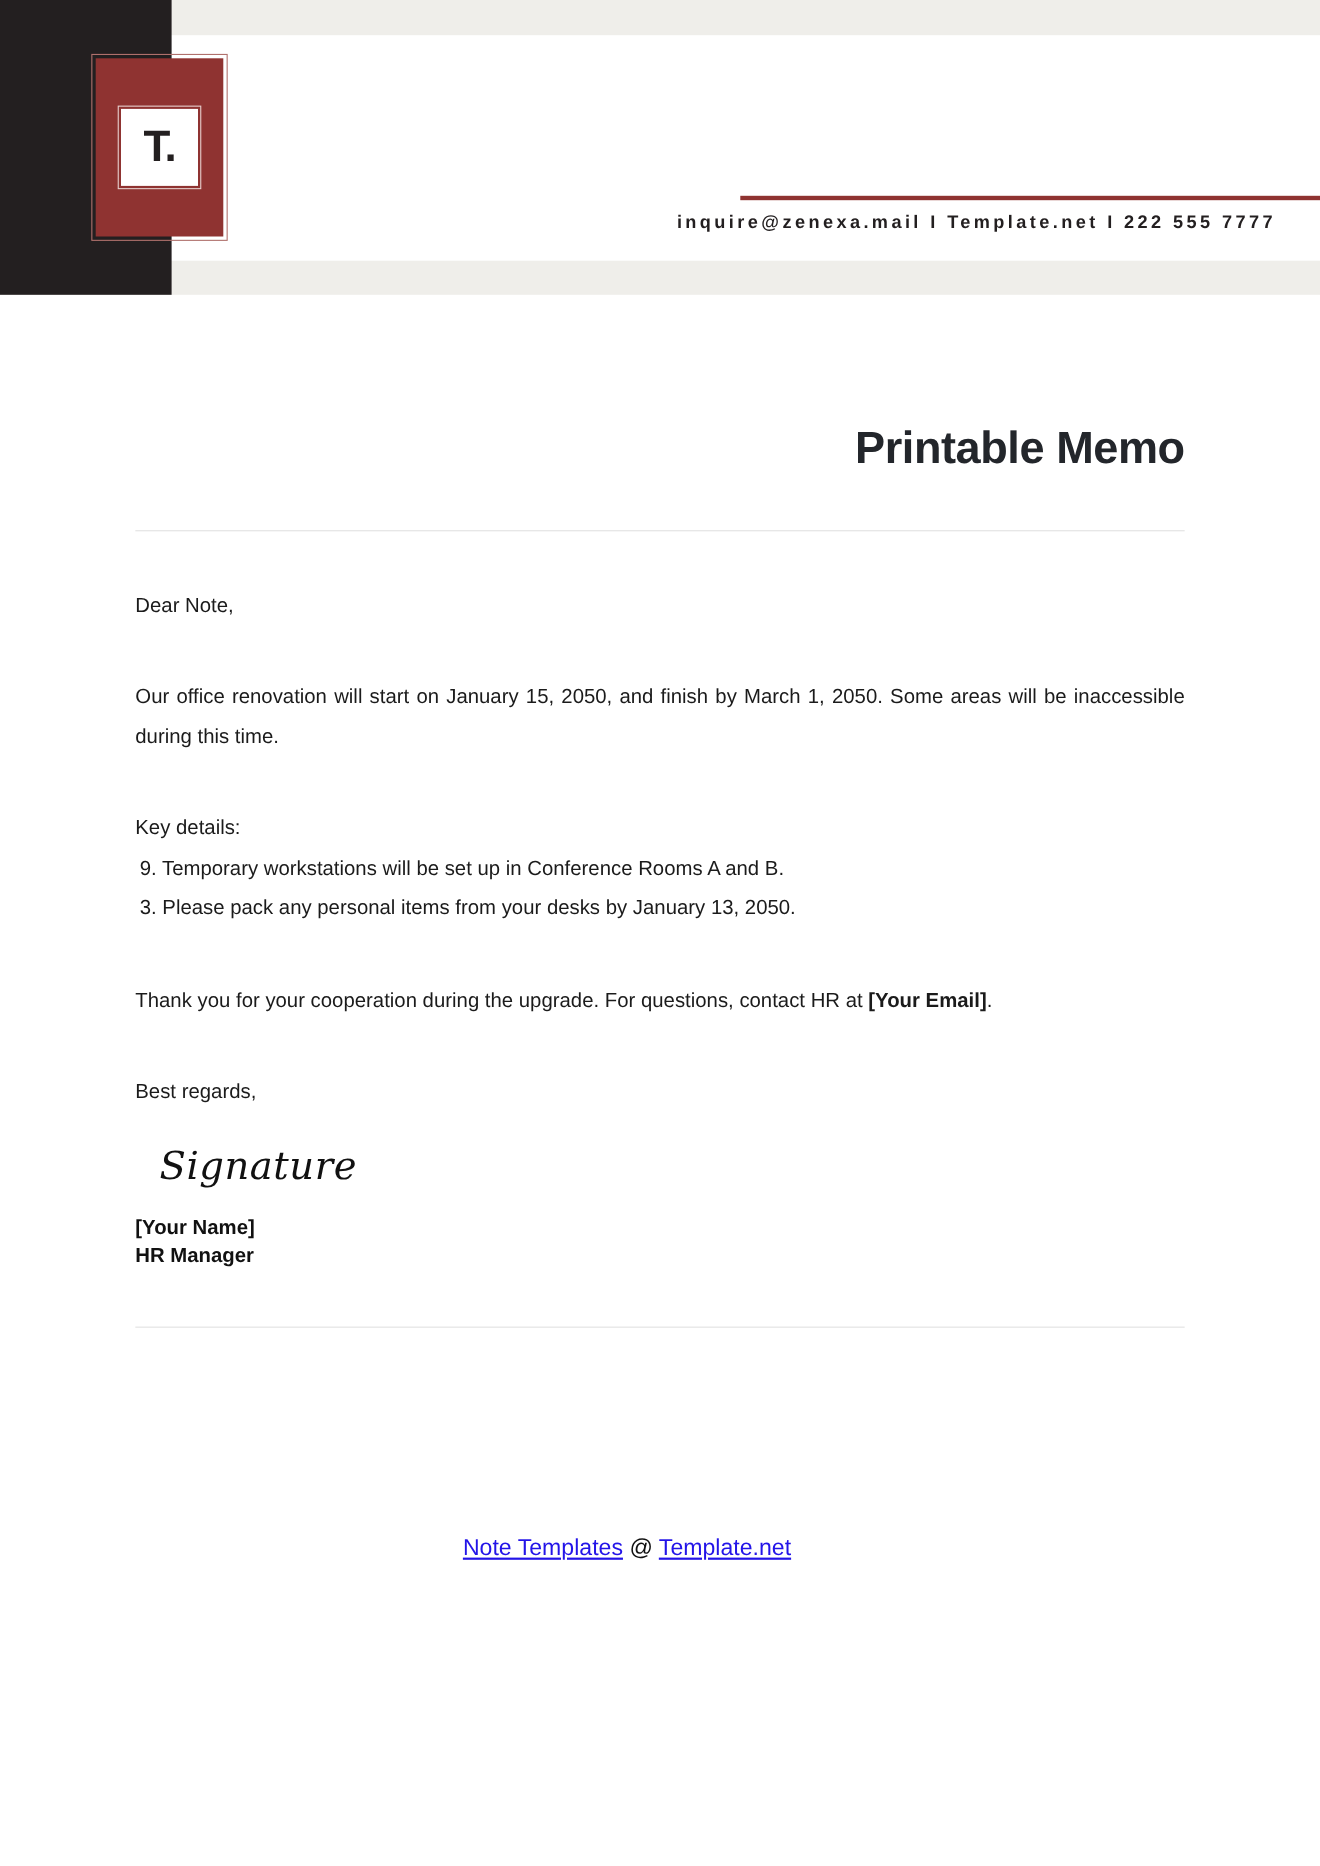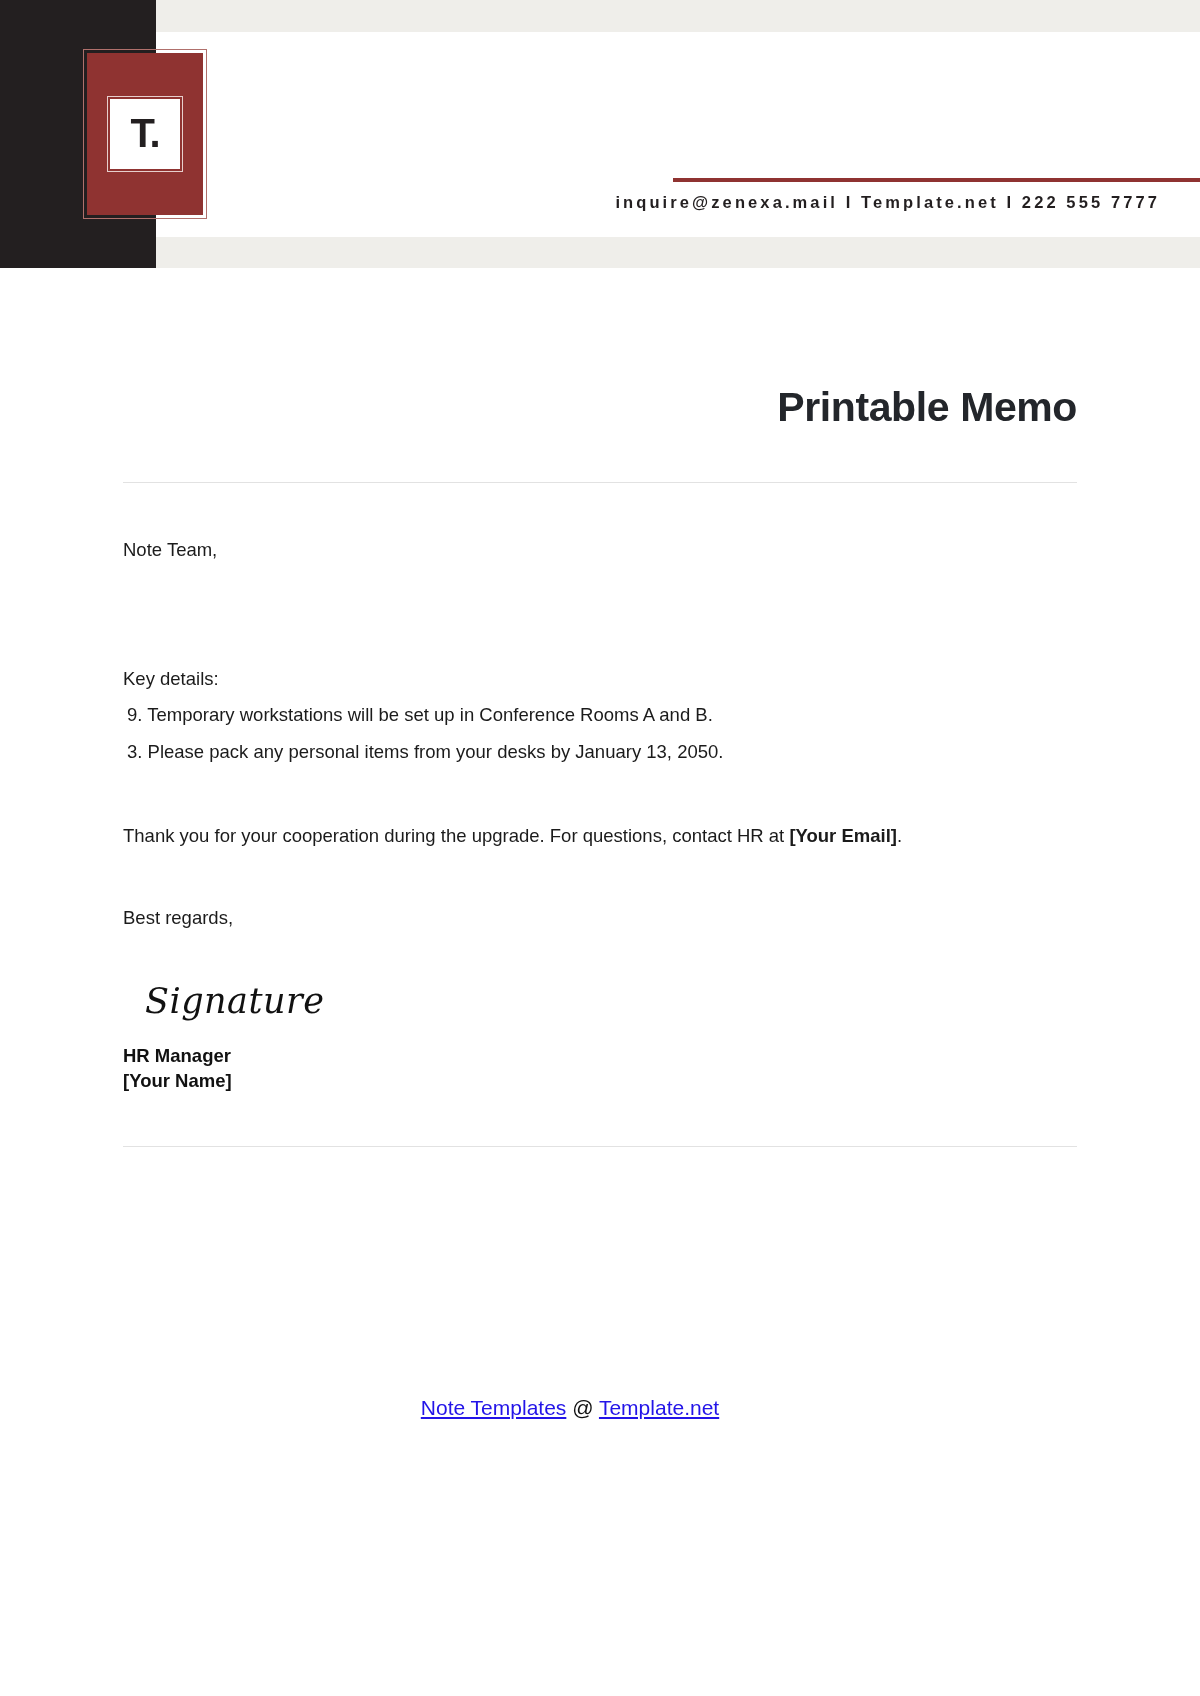--- a/index.html
+++ b/index.html
@@ -171,21 +171,21 @@
   }
   .list li {
     margin: 0;
     padding-left: 4px;
     text-align: left;
   }
 
   .bold { font-weight: bold; }
 
   .signature {
-    margin-top: 47px;
+    margin-top: 34px;
     font-family: "DejaVu Serif", serif;
     font-style: italic;
     font-size: 35px;
     line-height: 1;
     color: #111111;
     padding-left: 22px;
     letter-spacing: 0.5px;
   }
   .sign-name {
     margin-top: 25px;
@@ -237,24 +237,25 @@
 </div>
 
 <div class="doc">
 
   <h1 class="doc-title">Printable Memo</h1>
 
   <div class="divider"></div>
 
   <div class="body-block">
 
-    <p class="para plain">Note Team,</p>
+    <p class="para plain">Dear Note,</p>
 
     <div class="spacer-sm"></div>
 
+    <p class="para">Our office renovation will start on January 15, 2050, and finish by March 1, 2050. Some areas will be inaccessible during this time.</p>
 
     <div class="spacer-sm"></div>
 
     <p class="para plain">Key details:</p>
 
     <ol class="list">
       <li>9. Temporary workstations will be set up in Conference Rooms A and B.</li>
       <li>3. Please pack any personal items from your desks by January 13, 2050.</li>
     </ol>
 
@@ -262,22 +263,22 @@
 
     <p class="para"><span>Thank you for your cooperation during the upgrade. For questions, contact HR at </span><span class="bold">[Your Email]</span><span>.</span></p>
 
     <div class="spacer-sm"></div>
 
     <p class="para plain">Best regards,</p>
 
     <div class="signature">Signature</div>
 
     <div class="sign-name">
+      <div>[Your Name]</div>
       <div>HR Manager</div>
-      <div>[Your Name]</div>
     </div>
 
   </div>
 
   <div class="divider-bottom"></div>
 </div>
 
 <div class="footer">
   <a href="#">Note Templates</a><span class="at"> @ </span><a href="#">Template.net</a>
 </div>

